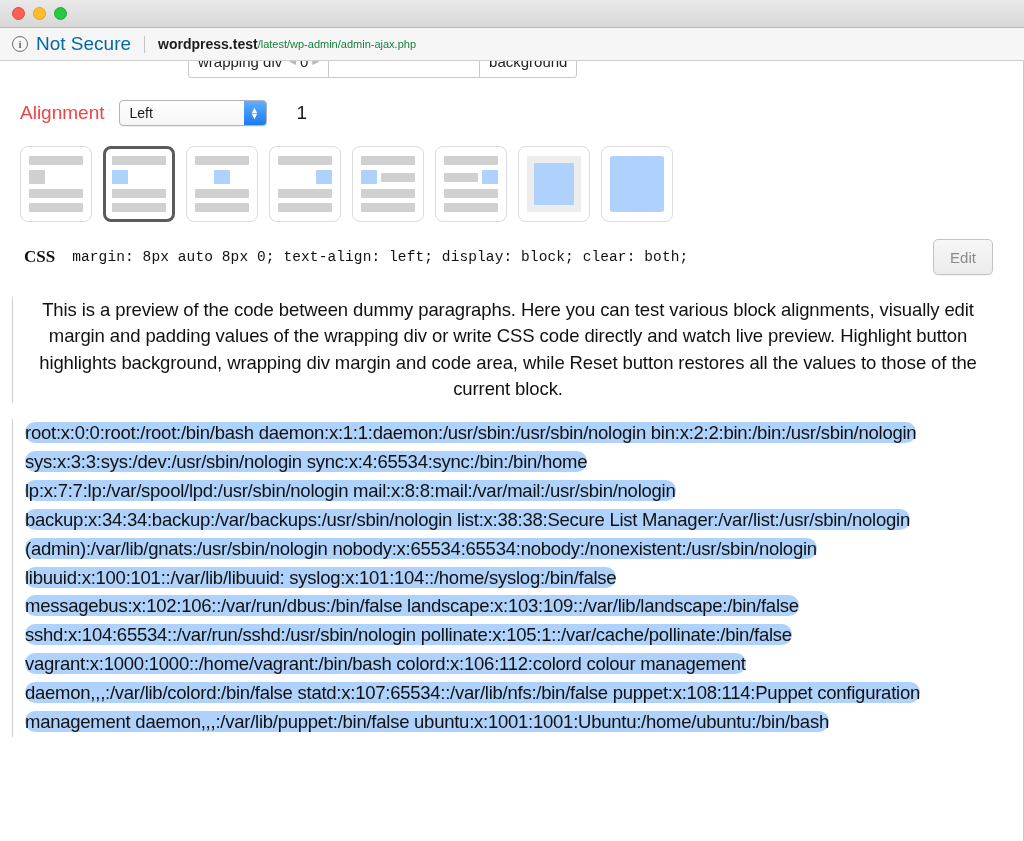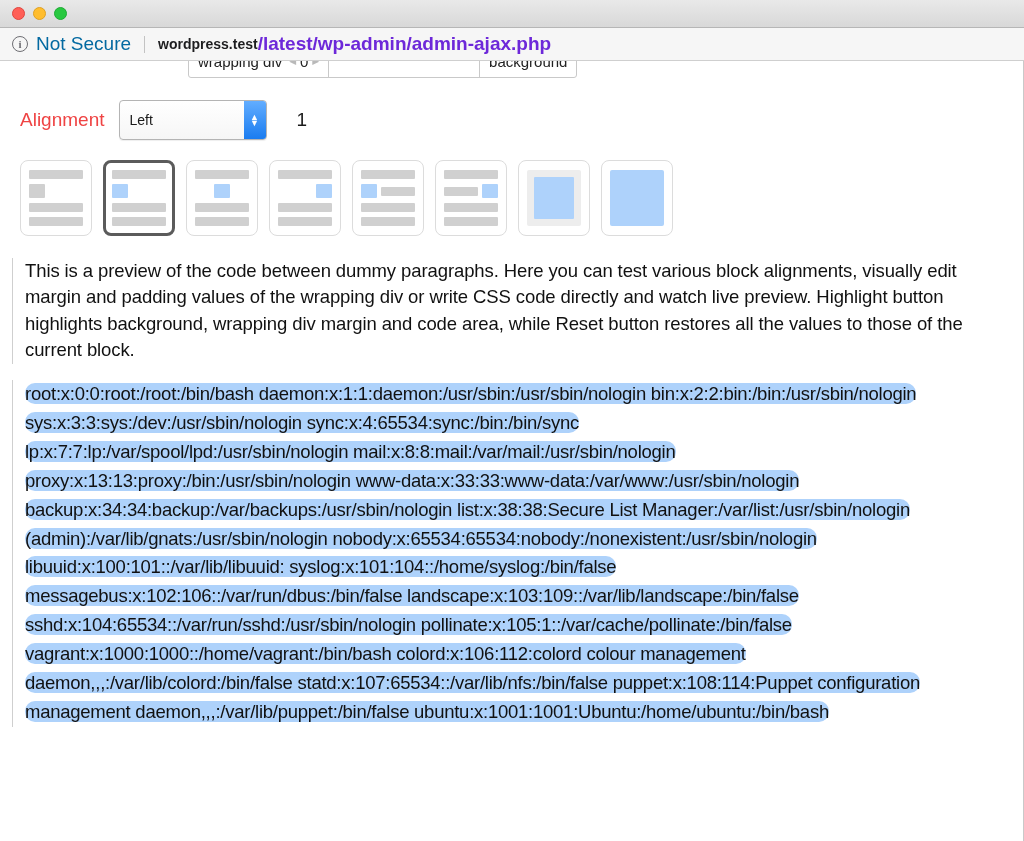--- a/index.html
+++ b/index.html
@@ -59,21 +59,21 @@
     font-family: "Liberation Serif", serif;
     margin-right: 8px;
     flex: 0 0 16px;
   }
   .not-secure { color: #0369a1; font-size: 19px; }
   .url-divider {
     width: 1px; height: 17px; background: #c3c3c3;
     margin: 0 13px;
   }
   .url-host { color: #1d1d1f; font-weight: bold; font-size: 14px; }
-  .url-path { color: #6d28d9; font-size: 19px; font-weight: bold; }
+  .url-path { color: #15803d; font-size: 11px; }
 
   
   .page {
     flex: 1 1 auto;
     position: relative;
     overflow: hidden;
     background: #fff;
     border-right: 1px solid #c9c9c9;
   }
   .page-inner {
@@ -117,21 +117,21 @@
     display: flex; align-items: center;
     margin-top: 22px;
     padding-left: 10px;
     gap: 0;
   }
   .align-label {
     font-size: 19px; color: #ef4444;
     margin-right: 14px;
   }
   .select-box {
-    width: 148px; height: 40px;
+    width: 148px; height: 26px;
     border: 1px solid #b4b4b4;
     border-radius: 4px;
     background: linear-gradient(to bottom, #ffffff 0%, #f6f6f6 100%);
     display: flex; align-items: center;
     position: relative;
     box-shadow: 0 1px 1px rgba(0,0,0,0.07);
     overflow: hidden;
   }
   .select-val {
     padding-left: 10px; font-size: 14px; color: #1a1a1a;
@@ -226,20 +226,21 @@
     padding-left: 12px;
     padding-right: 18px;
     border-left: 1px solid #cfcfcf;
     margin-left: 2px;
   }
   .para {
     font-size: 18.5px;
     line-height: 1.43;
     color: #111;
     letter-spacing: -0.1px;
+    text-align: center;
   }
 
   
   .code-block {
     margin-top: 16px;
     padding-left: 12px;
     padding-right: 10px;
     border-left: 1px solid #cfcfcf;
     margin-left: 2px;
   }
@@ -376,30 +377,34 @@
               <div></div>
             </div>
         </div>
 
         <div class="icon-btn">
           <div class="icon-solid"></div>
         </div>
 
       </div>
 
+      <div class="css-row">
+        <span class="css-label">CSS</span>
+        <span class="css-code">margin: 8px auto 8px 0; text-align: left; display: block; clear: both;</span>
+        <div class="edit-btn">Edit</div>
+      </div>
 
       <div class="para-block">
         <div class="para">This is a preview of the code between dummy paragraphs. Here you can test various block alignments, visually edit margin and padding values of the wrapping div or write CSS code directly and watch live preview. Highlight button highlights background, wrapping div margin and code area, while Reset button restores all the values to those of the current block.</div>
       </div>
 
       <div class="code-block" id="code-block">
           <div class="code-line"><span class="hl">root:x:0:0:root:/root:/bin/bash daemon:x:1:1:daemon:/usr/sbin:/usr/sbin/nologin bin:x:2:2:bin:/bin:/usr/sbin/nologin</span></div>
-          <div class="code-line"><span class="hl">sys:x:3:3:sys:/dev:/usr/sbin/nologin sync:x:4:65534:sync:/bin:/bin/sync</span></div>
+          <div class="code-line"><span class="hl">sys:x:3:3:sys:/dev:/usr/sbin/nologin sync:x:4:65534:sync:/bin:/bin/home</span></div>
           <div class="code-line"><span class="hl">lp:x:7:7:lp:/var/spool/lpd:/usr/sbin/nologin mail:x:8:8:mail:/var/mail:/usr/sbin/nologin</span></div>
-          <div class="code-line"><span class="hl">proxy:x:13:13:proxy:/bin:/usr/sbin/nologin www-data:x:33:33:www-data:/var/www:/usr/sbin/nologin</span></div>
           <div class="code-line"><span class="hl">backup:x:34:34:backup:/var/backups:/usr/sbin/nologin list:x:38:38:Secure List Manager:/var/list:/usr/sbin/nologin</span></div>
           <div class="code-line"><span class="hl">(admin):/var/lib/gnats:/usr/sbin/nologin nobody:x:65534:65534:nobody:/nonexistent:/usr/sbin/nologin</span></div>
           <div class="code-line"><span class="hl">libuuid:x:100:101::/var/lib/libuuid: syslog:x:101:104::/home/syslog:/bin/false</span></div>
           <div class="code-line"><span class="hl">messagebus:x:102:106::/var/run/dbus:/bin/false landscape:x:103:109::/var/lib/landscape:/bin/false</span></div>
           <div class="code-line"><span class="hl">sshd:x:104:65534::/var/run/sshd:/usr/sbin/nologin pollinate:x:105:1::/var/cache/pollinate:/bin/false</span></div>
           <div class="code-line"><span class="hl">vagrant:x:1000:1000::/home/vagrant:/bin/bash colord:x:106:112:colord colour management</span></div>
           <div class="code-line"><span class="hl">daemon,,,:/var/lib/colord:/bin/false statd:x:107:65534::/var/lib/nfs:/bin/false puppet:x:108:114:Puppet configuration</span></div>
           <div class="code-line"><span class="hl">management daemon,,,:/var/lib/puppet:/bin/false ubuntu:x:1001:1001:Ubuntu:/home/ubuntu:/bin/bash</span></div>
         </div>
 

